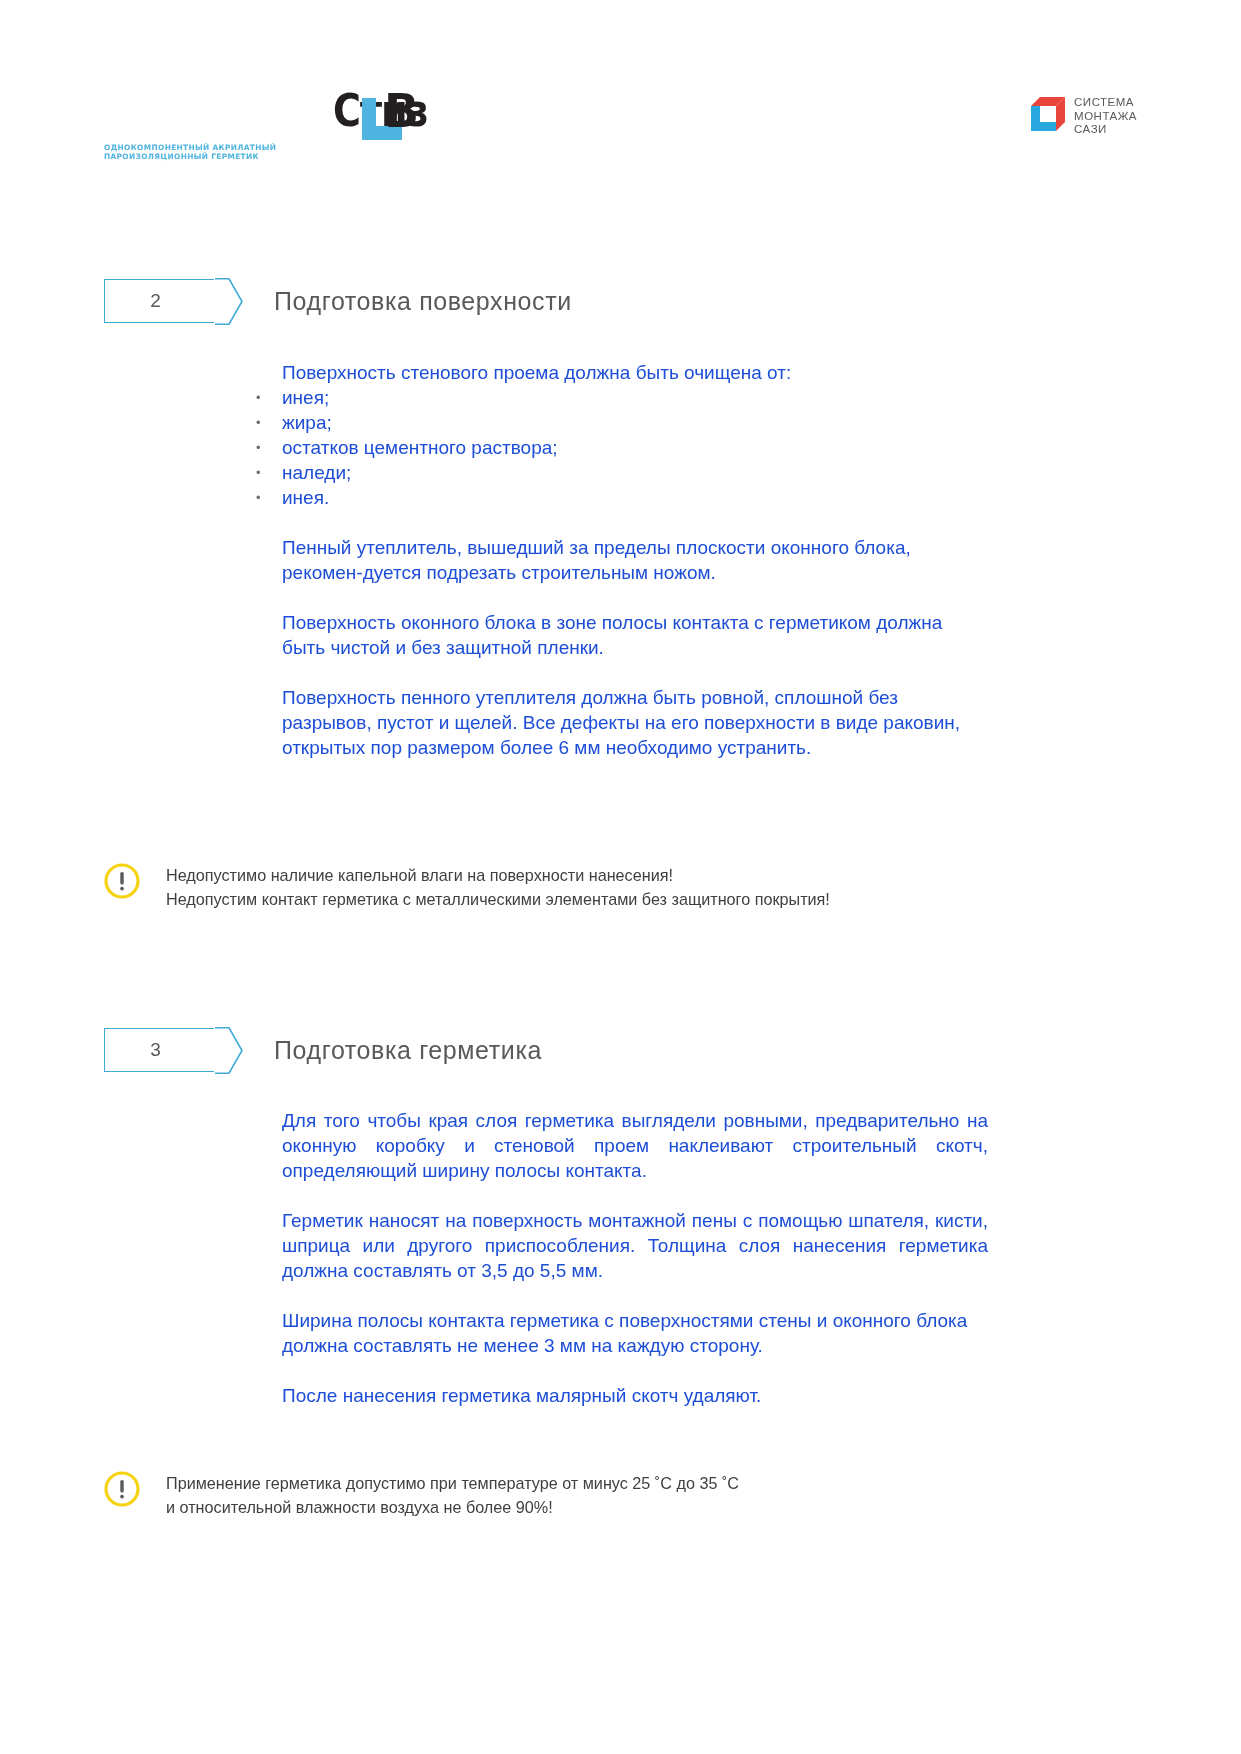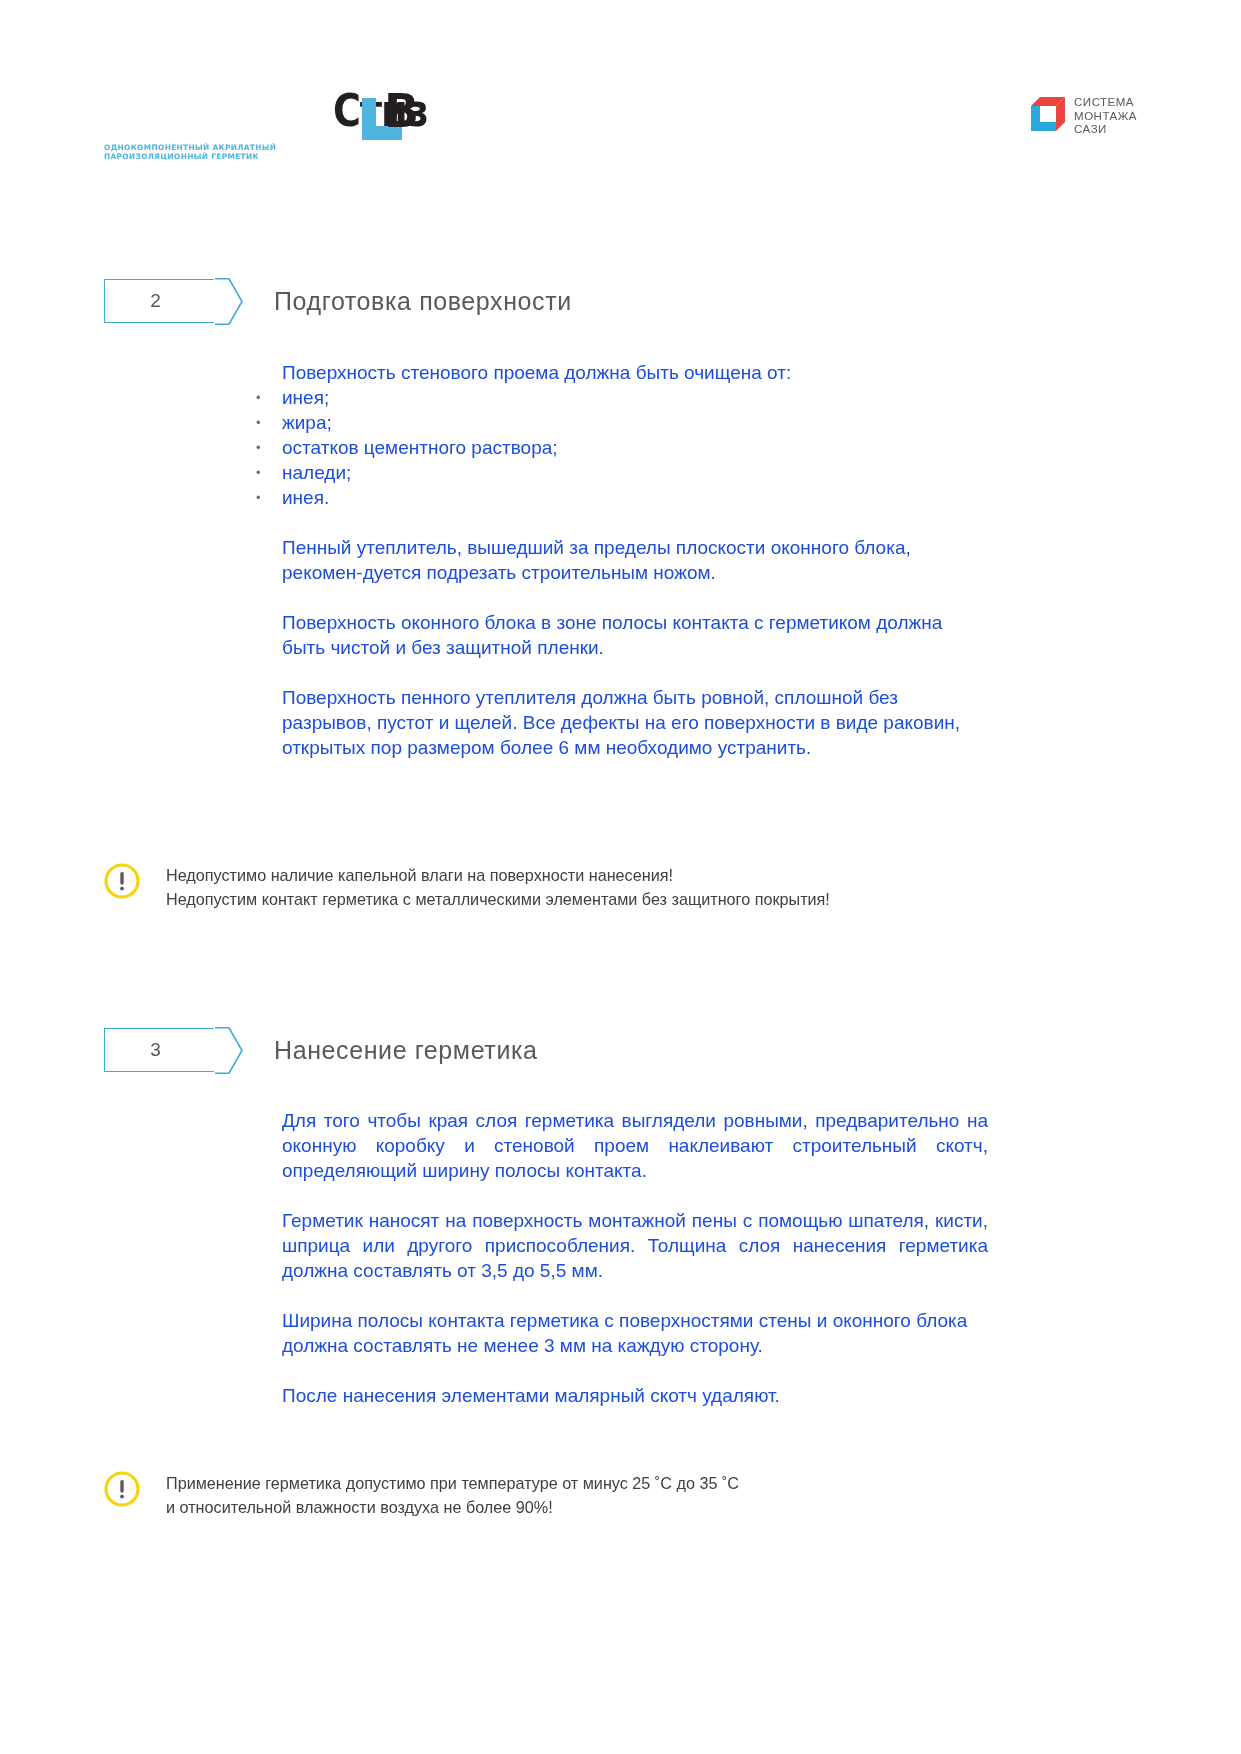--- a/index.html
+++ b/index.html
@@ -289,28 +289,28 @@
 Недопустим контакт герметика с металлическими элементами без защитного покрытия!</div>
   </div>
 
   <div class="section-head" style="top: 1027px;">
     <div class="step-badge">
       <span class="step-badge-num">3</span>
       <svg class="step-badge-arrow" viewBox="0 0 28 47">
         <path d="M0,0.8 L14,0.8 L27,23.5 L14,46.2 L0,46.2" fill="none" stroke="#3eabd4" stroke-width="1.6"></path>
       </svg>
     </div>
-    <div class="section-title">Нанесение герметика</div>
+    <div class="section-title">Подготовка герметика</div>
   </div>
 
   <div class="content" style="top: 1108px;">
     <p class="justify">Для того чтобы края слоя герметика выглядели ровными, предварительно на оконную коробку и стеновой проем наклеивают строительный скотч, определяющий ширину полосы контакта.</p>
     <p class="justify">Герметик наносят на поверхность монтажной пены с помощью шпателя, кисти, шприца или другого приспособления. Толщина слоя нанесения герметика должна составлять от 3,5 до 5,5 мм.</p>
     <p>Ширина полосы контакта герметика с поверхностями стены и оконного блока должна составлять не менее 3 мм на каждую сторону.</p>
-    <p>После нанесения элементами малярный скотч удаляют.</p>
+    <p>После нанесения герметика малярный скотч удаляют.</p>
   </div>
 
   <div class="warning" style="top: 1470px;">
     <svg class="warning-icon" viewBox="0 0 36 36">
       <circle cx="18" cy="18" r="16" fill="none" stroke="#f5d311" stroke-width="3.2"></circle>
       <rect x="16.3" y="9" width="3.4" height="12.6" rx="1.6" fill="#58595b"></rect>
       <circle cx="18" cy="25.6" r="1.9" fill="#58595b"></circle>
     </svg>
     <div class="warning-text">Применение герметика допустимо при температуре от минус 25 ˚С до 35 ˚С
 и относительной влажности воздуха не более 90%!</div>

